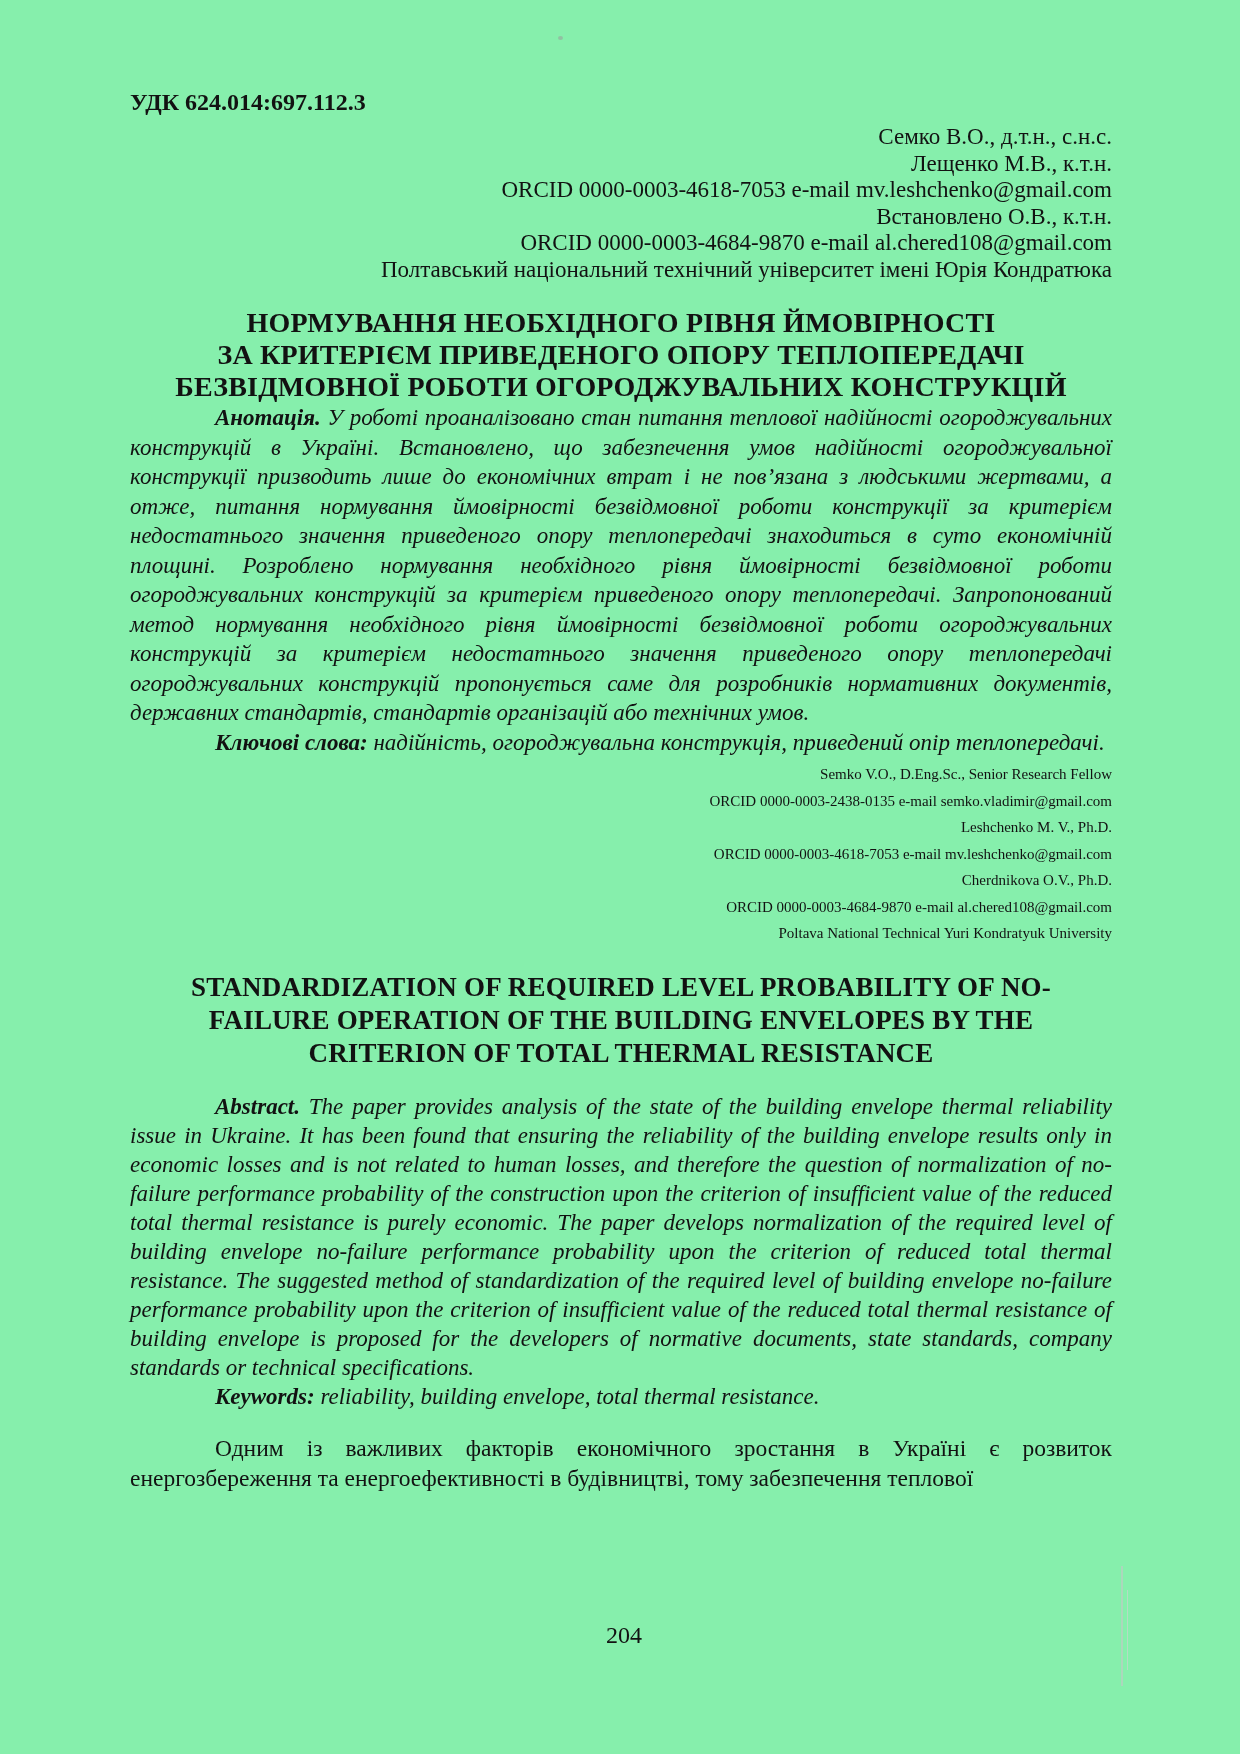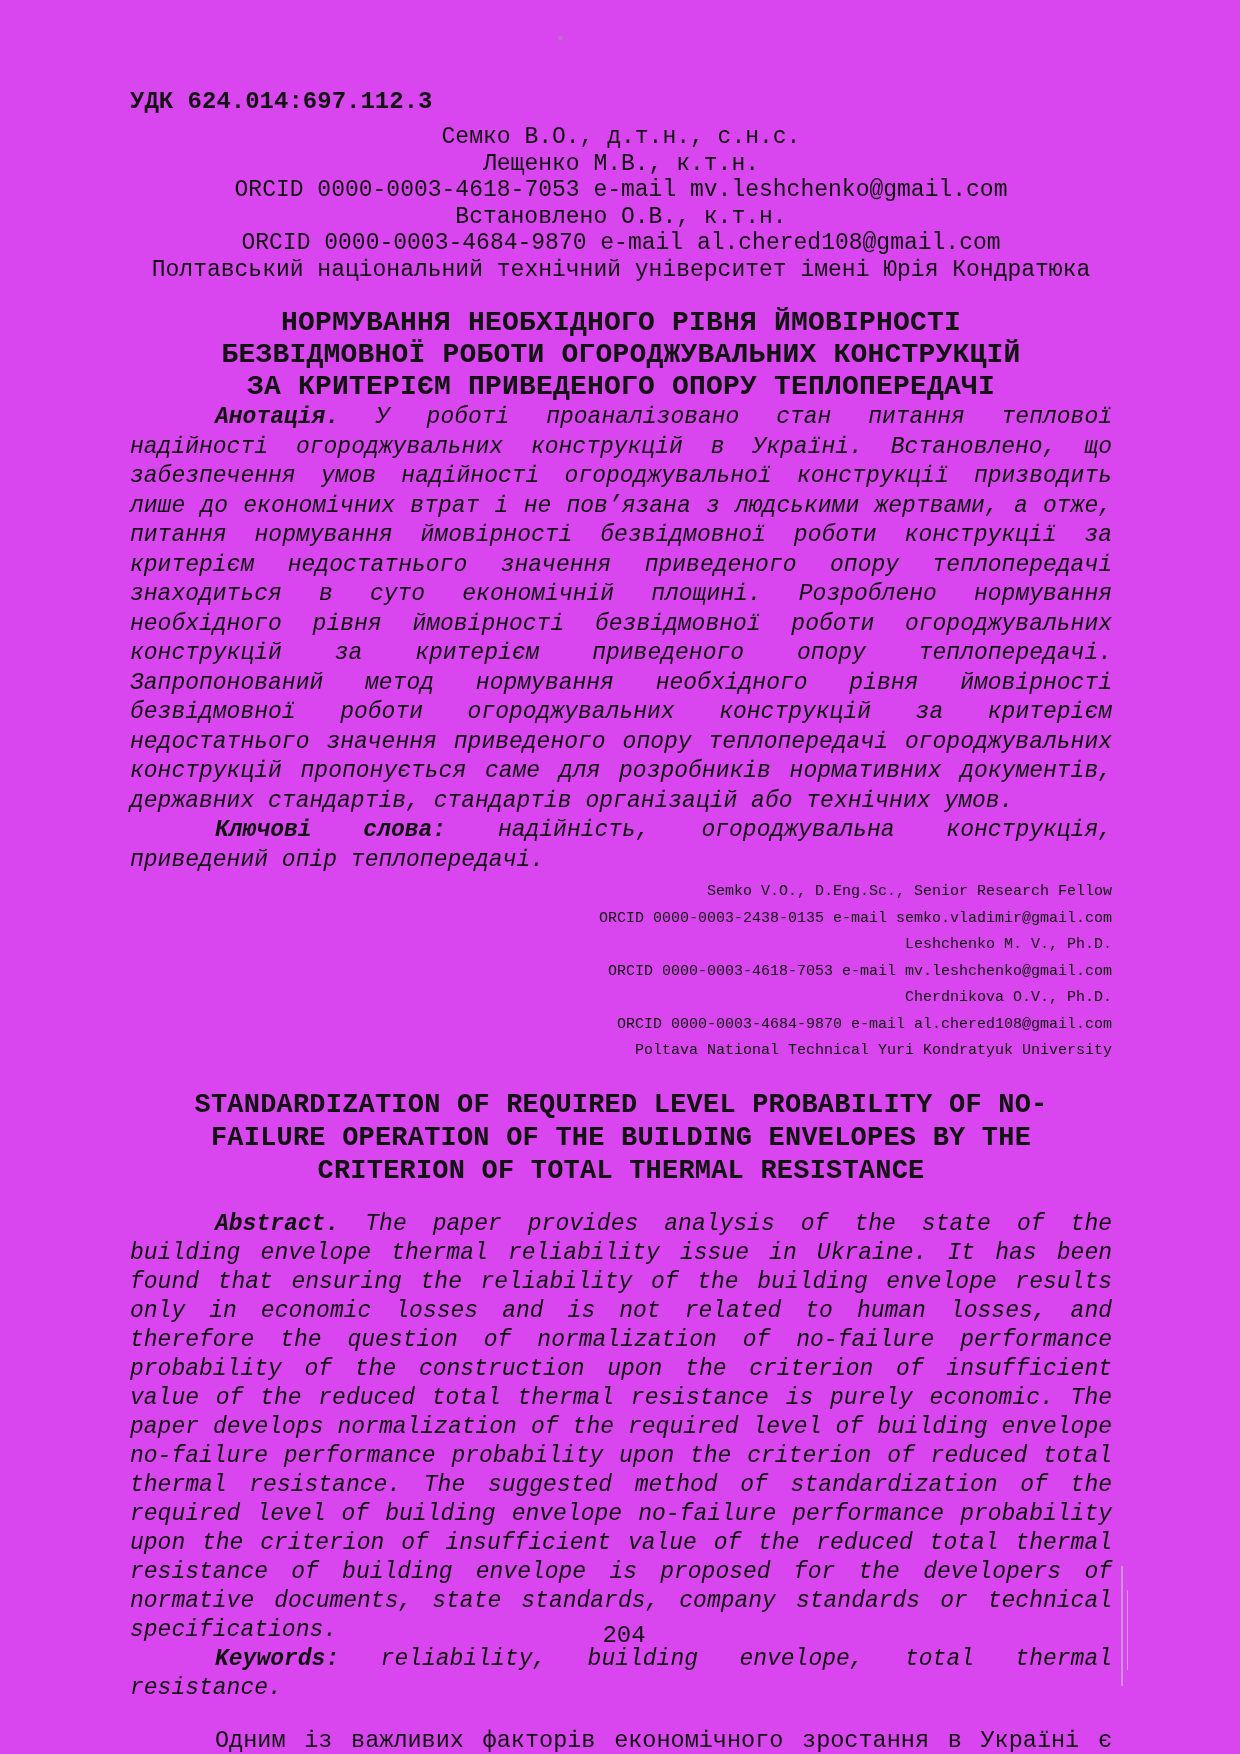--- a/index.html
+++ b/index.html
@@ -4,40 +4,40 @@
 <style>
   html, body {
     margin: 0;
     padding: 0;
     background: #ffffff;
   }
   .page {
     position: relative;
     width: 1240px;
     height: 1754px;
-    background: #d946ef;
+    background: #86efac;
     color: #121212;
-    font-family: Liberation Mono, monospace;
+    font-family: Liberation Serif, serif;
     overflow: hidden;
   }
   .content {
     position: absolute;
     left: 130px;
     top: 88px;
     width: 982px;
   }
   .udc {
     font-weight: bold;
     font-size: 24px;
     line-height: 28px;
     text-align: left;
   }
   .authors {
     margin-top: 8px;
-    text-align: center;
+    text-align: right;
     font-size: 23px;
     line-height: 26.5px;
   }
   .authors-en {
     margin-top: 4px;
     text-align: right;
     font-size: 15px;
     line-height: 26.5px;
   }
   .title-uk {
@@ -131,22 +131,22 @@
       <div>Семко В.О., д.т.н., с.н.с.</div>
       <div>Лещенко М.В., к.т.н.</div>
       <div>ORCID 0000-0003-4618-7053 e-mail mv.leshchenko@gmail.com</div>
       <div>Встановлено О.В., к.т.н.</div>
       <div>ORCID 0000-0003-4684-9870 e-mail al.chered108@gmail.com</div>
       <div>Полтавський національний технічний університет імені Юрія Кондратюка</div>
     </div>
 
     <div class="title-uk">
       <div>НОРМУВАННЯ НЕОБХІДНОГО РІВНЯ ЙМОВІРНОСТІ</div>
+      <div>ЗА КРИТЕРІЄМ ПРИВЕДЕНОГО ОПОРУ ТЕПЛОПЕРЕДАЧІ</div>
       <div>БЕЗВІДМОВНОЇ РОБОТИ ОГОРОДЖУВАЛЬНИХ КОНСТРУКЦІЙ</div>
-      <div>ЗА КРИТЕРІЄМ ПРИВЕДЕНОГО ОПОРУ ТЕПЛОПЕРЕДАЧІ</div>
     </div>
 
     <p class="abs abs-uk">
       <span class="lead">Анотація.</span>
       <span>У роботі проаналізовано стан питання теплової надійності огороджувальних конструкцій в Україні. Встановлено, що забезпечення умов надійності огороджувальної конструкції призводить лише до економічних втрат і не пов’язана з людськими жертвами, а отже, питання нормування ймовірності безвідмовної роботи конструкції за критерієм недостатнього значення приведеного опору теплопередачі знаходиться в суто економічній площині. Розроблено нормування необхідного рівня ймовірності безвідмовної роботи огороджувальних конструкцій за критерієм приведеного опору теплопередачі. Запропонований метод нормування необхідного рівня ймовірності безвідмовної роботи огороджувальних конструкцій за критерієм недостатнього значення приведеного опору теплопередачі огороджувальних конструкцій пропонується саме для розробників нормативних документів, державних стандартів, стандартів організацій або технічних умов.</span>
     </p>
     <p class="abs kw">
       <span class="lead">Ключові слова:</span>
       <span>надійність, огороджувальна конструкція, приведений опір теплопередачі.</span>
     </p>

